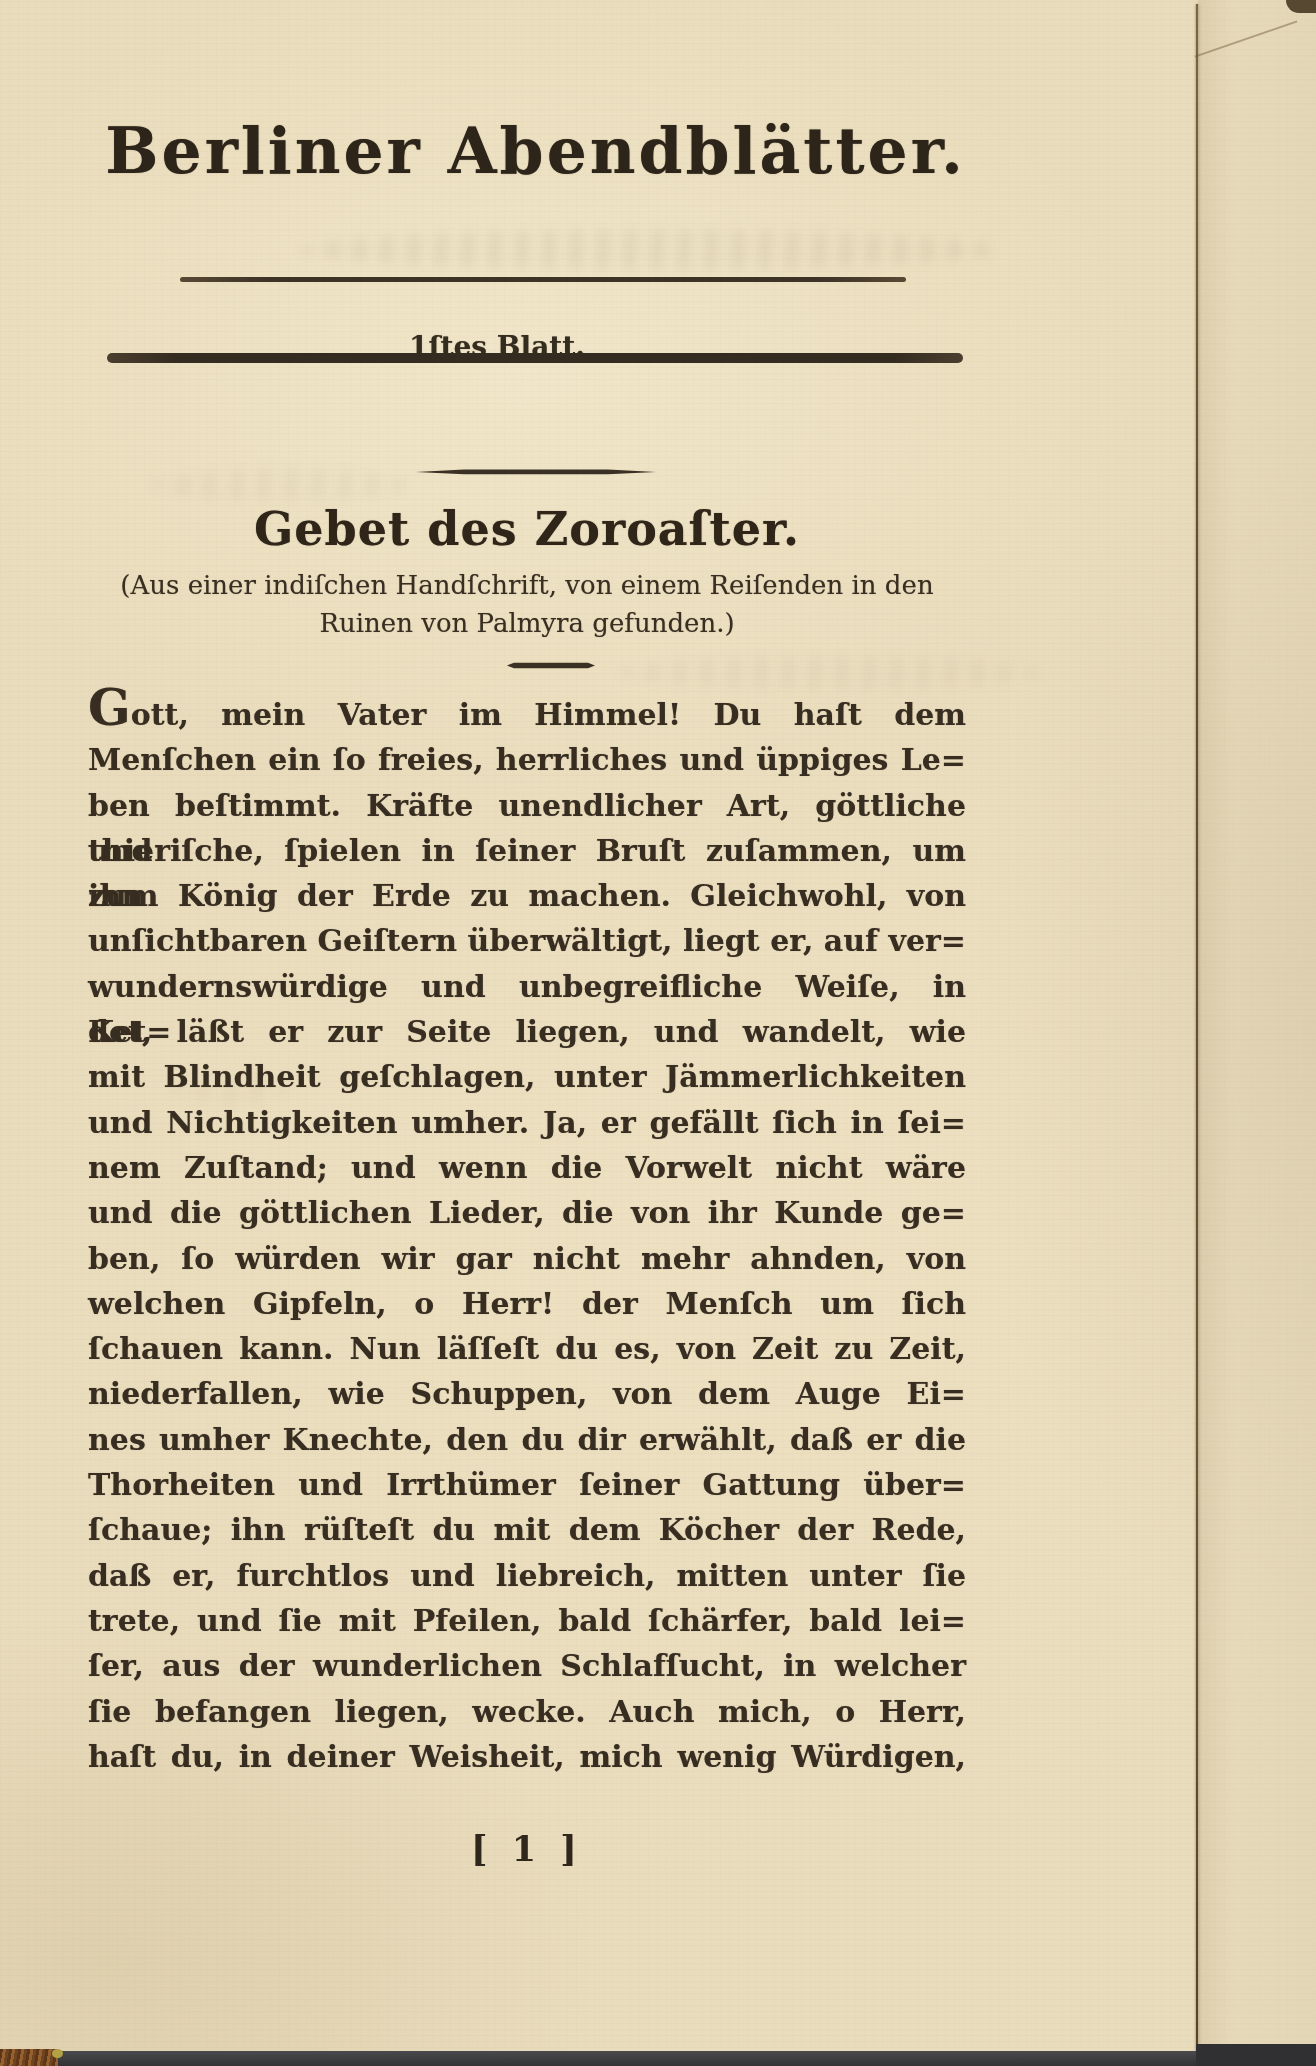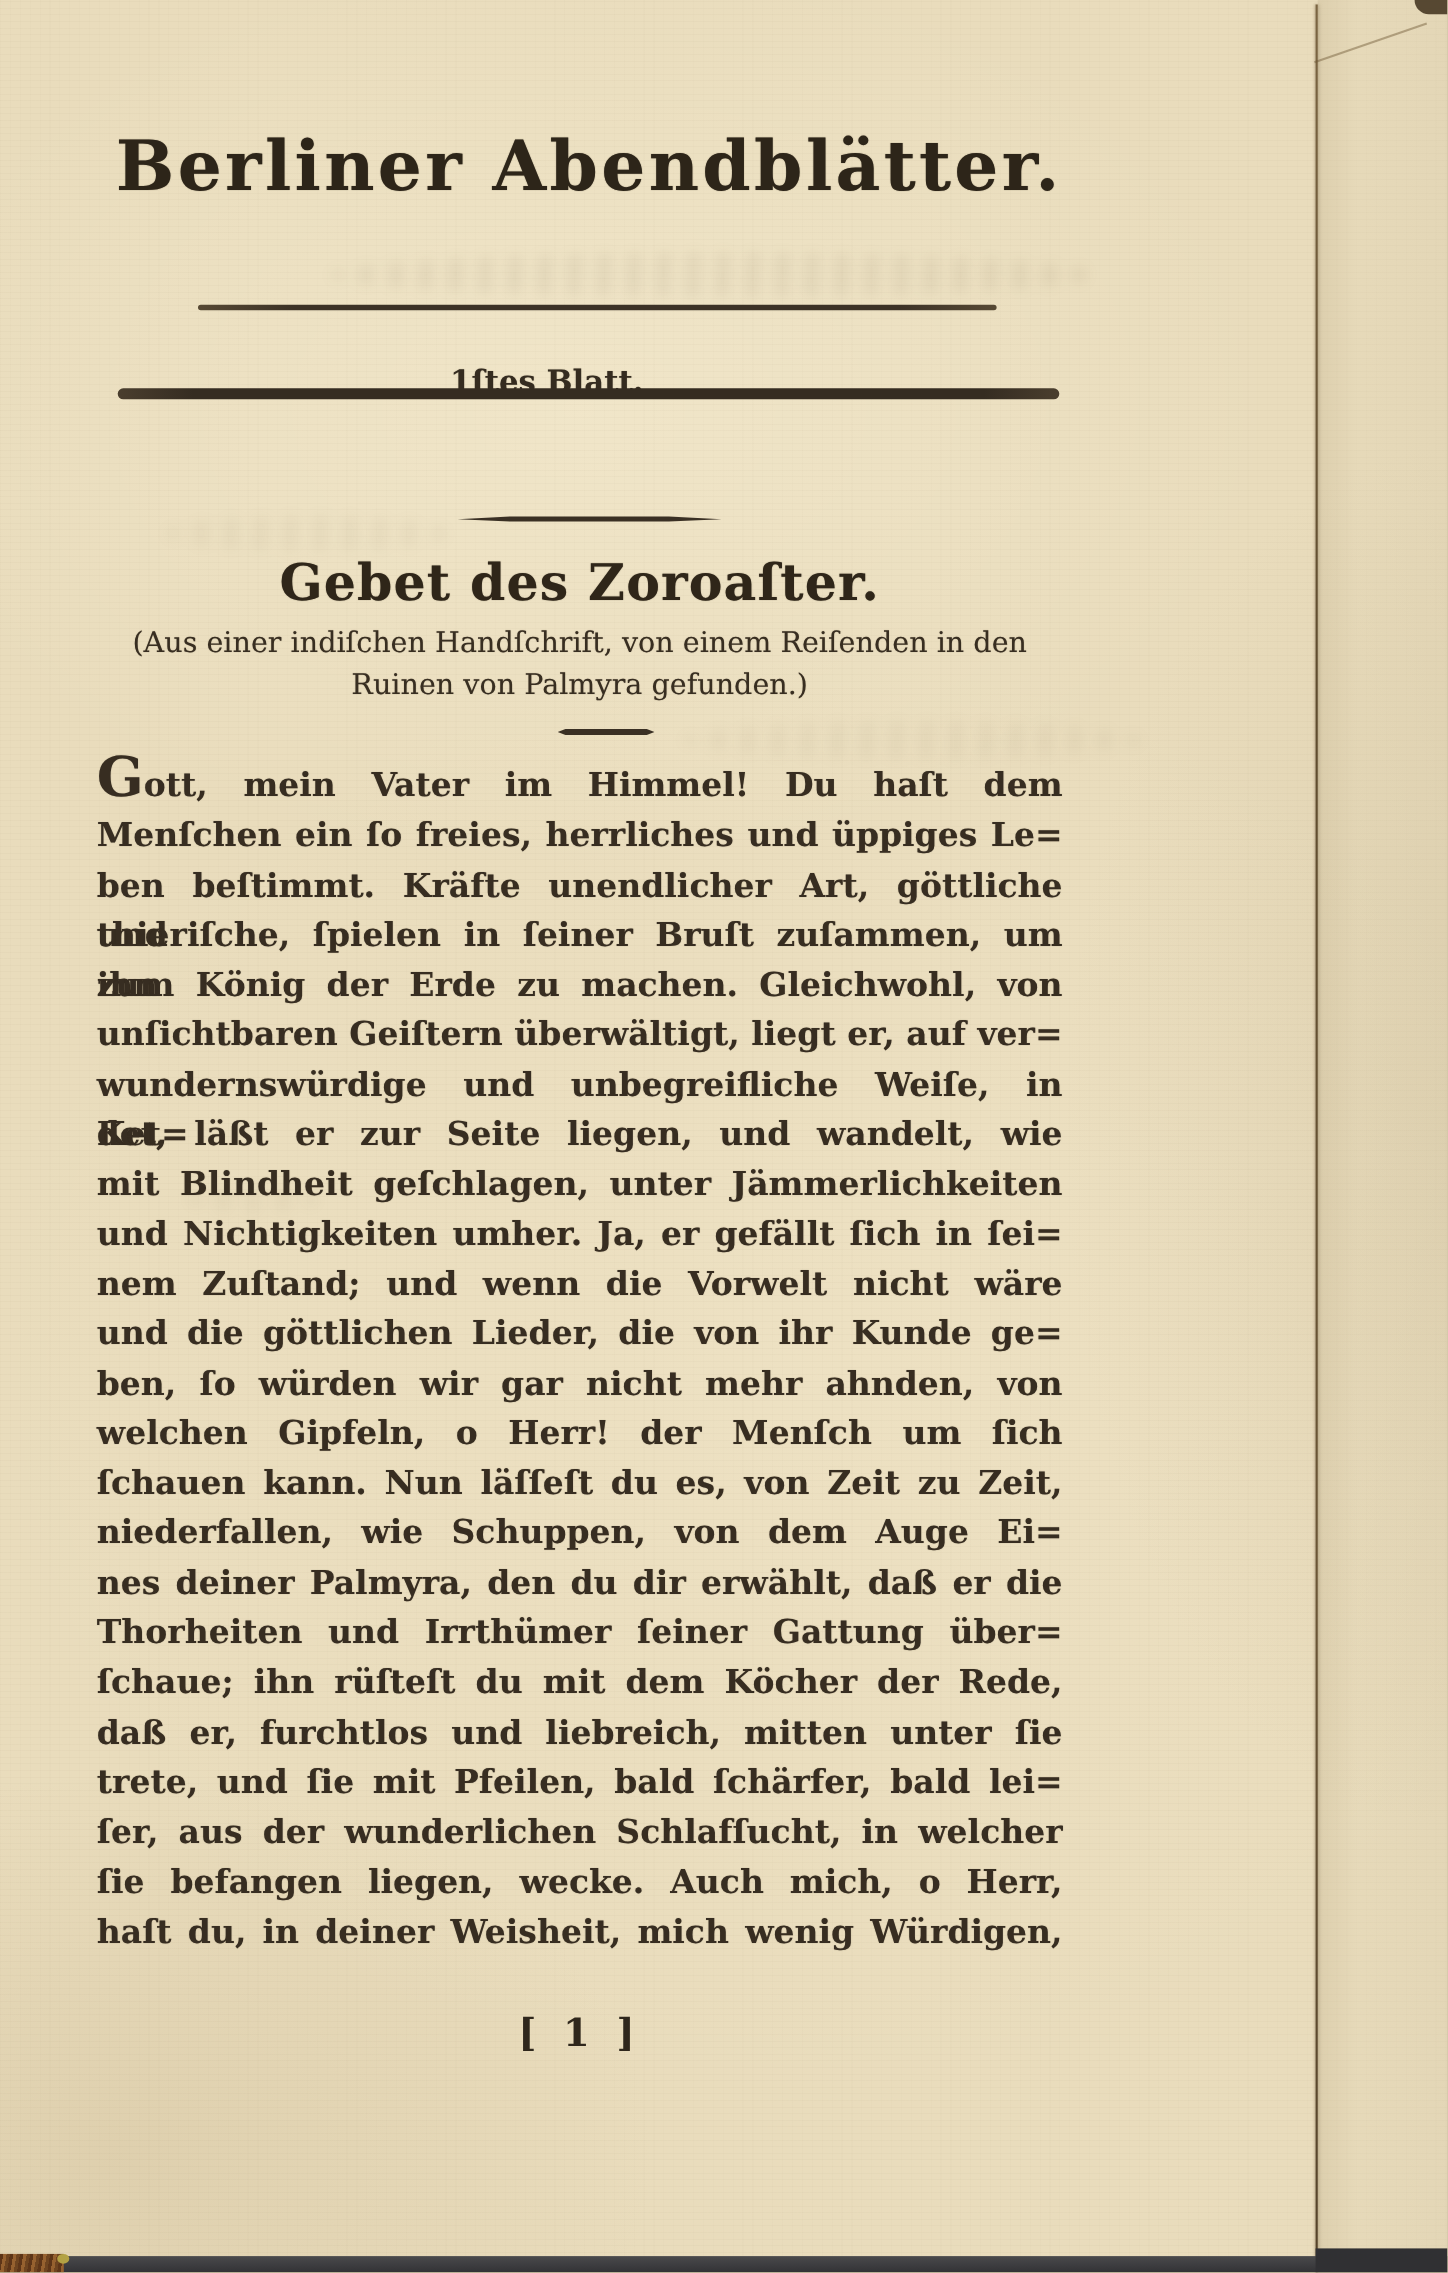--- a/index.html
+++ b/index.html
@@ -190,21 +190,21 @@
     <div class="line">wundernswürdige und unbegreifliche Weiſe, in Ket=</div>
     <div class="line">det, läßt er zur Seite liegen, und wandelt, wie</div>
     <div class="line">mit Blindheit geſchlagen, unter Jämmerlichkeiten</div>
     <div class="line">und Nichtigkeiten umher. Ja, er gefällt ſich in ſei=</div>
     <div class="line">nem Zuſtand; und wenn die Vorwelt nicht wäre</div>
     <div class="line">und die göttlichen Lieder, die von ihr Kunde ge=</div>
     <div class="line">ben, ſo würden wir gar nicht mehr ahnden, von</div>
     <div class="line">welchen Gipfeln, o Herr! der Menſch um ſich</div>
     <div class="line">ſchauen kann. Nun läſſeſt du es, von Zeit zu Zeit,</div>
     <div class="line">niederfallen, wie Schuppen, von dem Auge Ei=</div>
-    <div class="line">nes deiner Palmyra, den du dir erwählt, daß er die</div>
+    <div class="line">nes umher Knechte, den du dir erwählt, daß er die</div>
     <div class="line">Thorheiten und Irrthümer ſeiner Gattung über=</div>
     <div class="line">ſchaue; ihn rüſteſt du mit dem Köcher der Rede,</div>
     <div class="line">daß er, furchtlos und liebreich, mitten unter ſie</div>
     <div class="line">trete, und ſie mit Pfeilen, bald ſchärfer, bald lei=</div>
     <div class="line">ſer, aus der wunderlichen Schlafſucht, in welcher</div>
     <div class="line">ſie befangen liegen, wecke. Auch mich, o Herr,</div>
     <div class="line">haſt du, in deiner Weisheit, mich wenig Würdigen,</div>
   </div>
 
   <div class="page-number">[ 1 ]</div>

